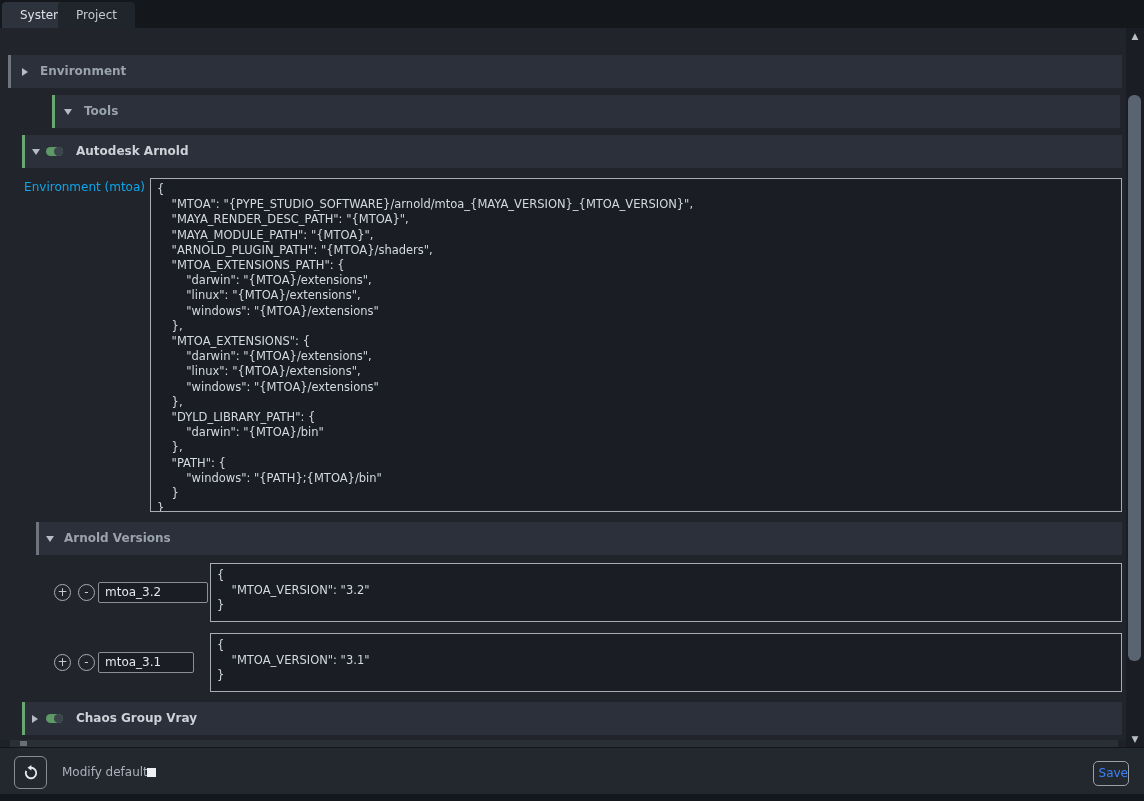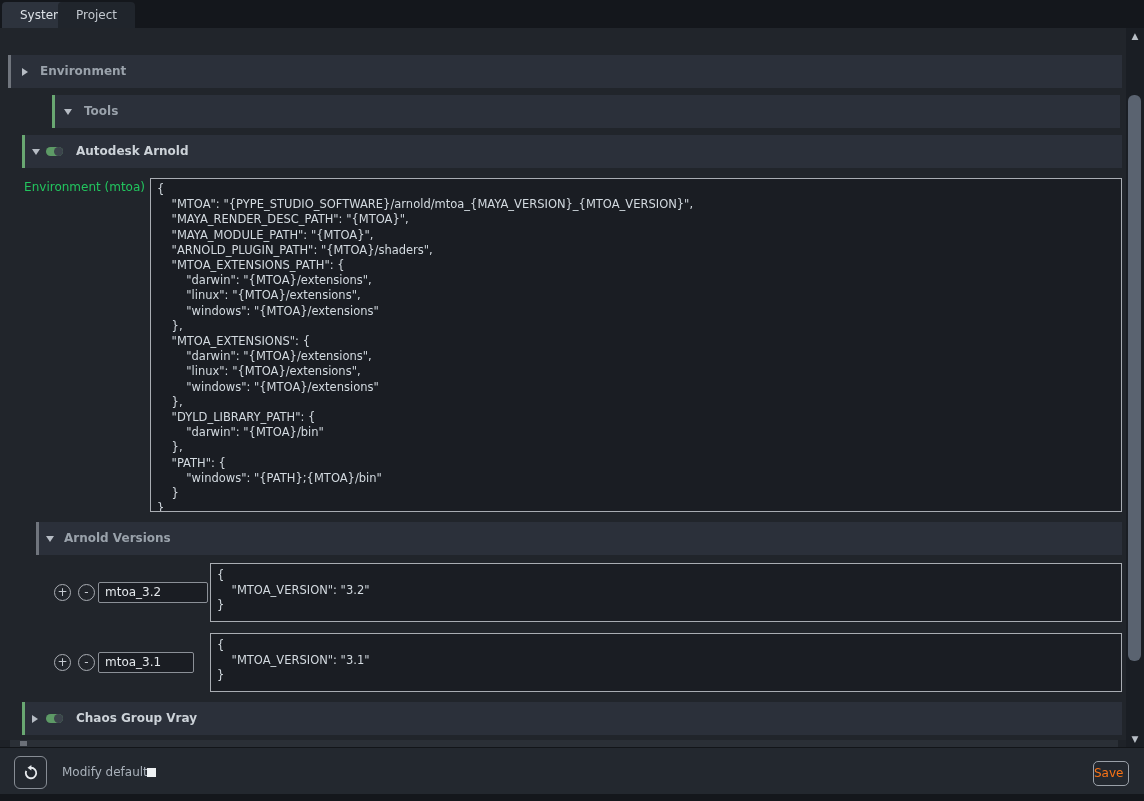--- a/index.html
+++ b/index.html
@@ -32,42 +32,42 @@
   .clipped-row .inner { position: absolute; left: 0; top: -13px; width: 1114px; height: 33px; background: #2b303a; }
 
   
   .toggle { position: absolute; width: 17px; height: 9px; border-radius: 5px; background: #5d9a66; top: 12px; }
   .toggle .knob { position: absolute; right: 0px; top: 0px; width: 9px; height: 9px; border-radius: 50%; background: #3c434c; }
 
   
   .jsonbox { position: absolute; background: #1a1d23; border: 1px solid #a9adb3; color: #d3dae0;
              font-size: 11.5px; line-height: 15.2px; white-space: pre; padding: 3px 6px; overflow: hidden;
              font-family: "DejaVu Sans", "Liberation Sans", sans-serif; }
-  .env-label { position: absolute; font-size: 12px; color: #22c55e; text-align: right; }
+  .env-label { position: absolute; font-size: 12px; color: #0ea5e9; text-align: right; }
   .txt-input { position: absolute; background: #1a1d23; border: 1px solid #8b9097; border-radius: 2px;
                color: #e2e6ea; font-size: 12px; line-height: 19px; padding: 0 6px; height: 21px; }
   .circle-btn { position: absolute; width: 17px; height: 17px; border: 1px solid #a9adb3; border-radius: 50%;
                 color: #c6cbd1; font-size: 12px; line-height: 15px; text-align: center; background: transparent; cursor: default; }
 
   
   .vscroll { position: absolute; left: 1126px; top: 28px; width: 18px; height: 719px; background: #1a1e24; }
   .vscroll .arrow { position: absolute; left: 0; width: 18px; height: 16px; text-align: center; color: #b9bfc6; font-size: 9px; line-height: 16px; }
   .vscroll .thumb { position: absolute; left: 2px; width: 13px; border-radius: 6px; background: #5a6370; }
   .hscroll { position: absolute; left: 0; top: 740px; width: 1126px; height: 7px; background: #1e2228; }
   .hscroll .thumb-wide { position: absolute; left: 10px; top: 0; width: 1108px; height: 7px; background: #2a2f36; }
   .hscroll .nub { position: absolute; left: 20px; top: 1px; width: 7px; height: 5px; background: #6b7078; }
 
   
   .footer { position: absolute; left: 0; top: 747px; width: 1144px; height: 47px; background: #23282f; border-top: 1px solid #121519; }
   .refresh-btn { position: absolute; left: 14px; top: 8px; width: 33px; height: 33px; border: 1px solid #878d95;
                  border-radius: 6px; background: transparent; display: flex; align-items: center; justify-content: center; cursor: default; }
   .modify-label { position: absolute; left: 62px; top: 17px; font-size: 12px; color: #a9b1ba; }
   .modify-check { position: absolute; left: 147px; top: 20px; width: 9px; height: 9px; background: #eef1f3; }
   .save-btn { position: absolute; left: 1093px; top: 13px; width: 36px; height: 25px; border: 1px solid #9aa0a8;
-              border-radius: 5px; background: transparent; color: #f97316; font-size: 12px; text-align: left; line-height: 23px; cursor: default;
+              border-radius: 5px; background: transparent; color: #3b82f6; font-size: 12px; text-align: right; line-height: 23px; cursor: default;
               font-family: "DejaVu Sans", "Liberation Sans", sans-serif; }
   .bottom-edge { position: absolute; left: 0; top: 794px; width: 1144px; height: 7px; background: #14171c; }
 </style>
 </head>
 <body>
 
 <div class="screen">
 
   <div class="tabbar">
     <div class="tab active">System</div>

